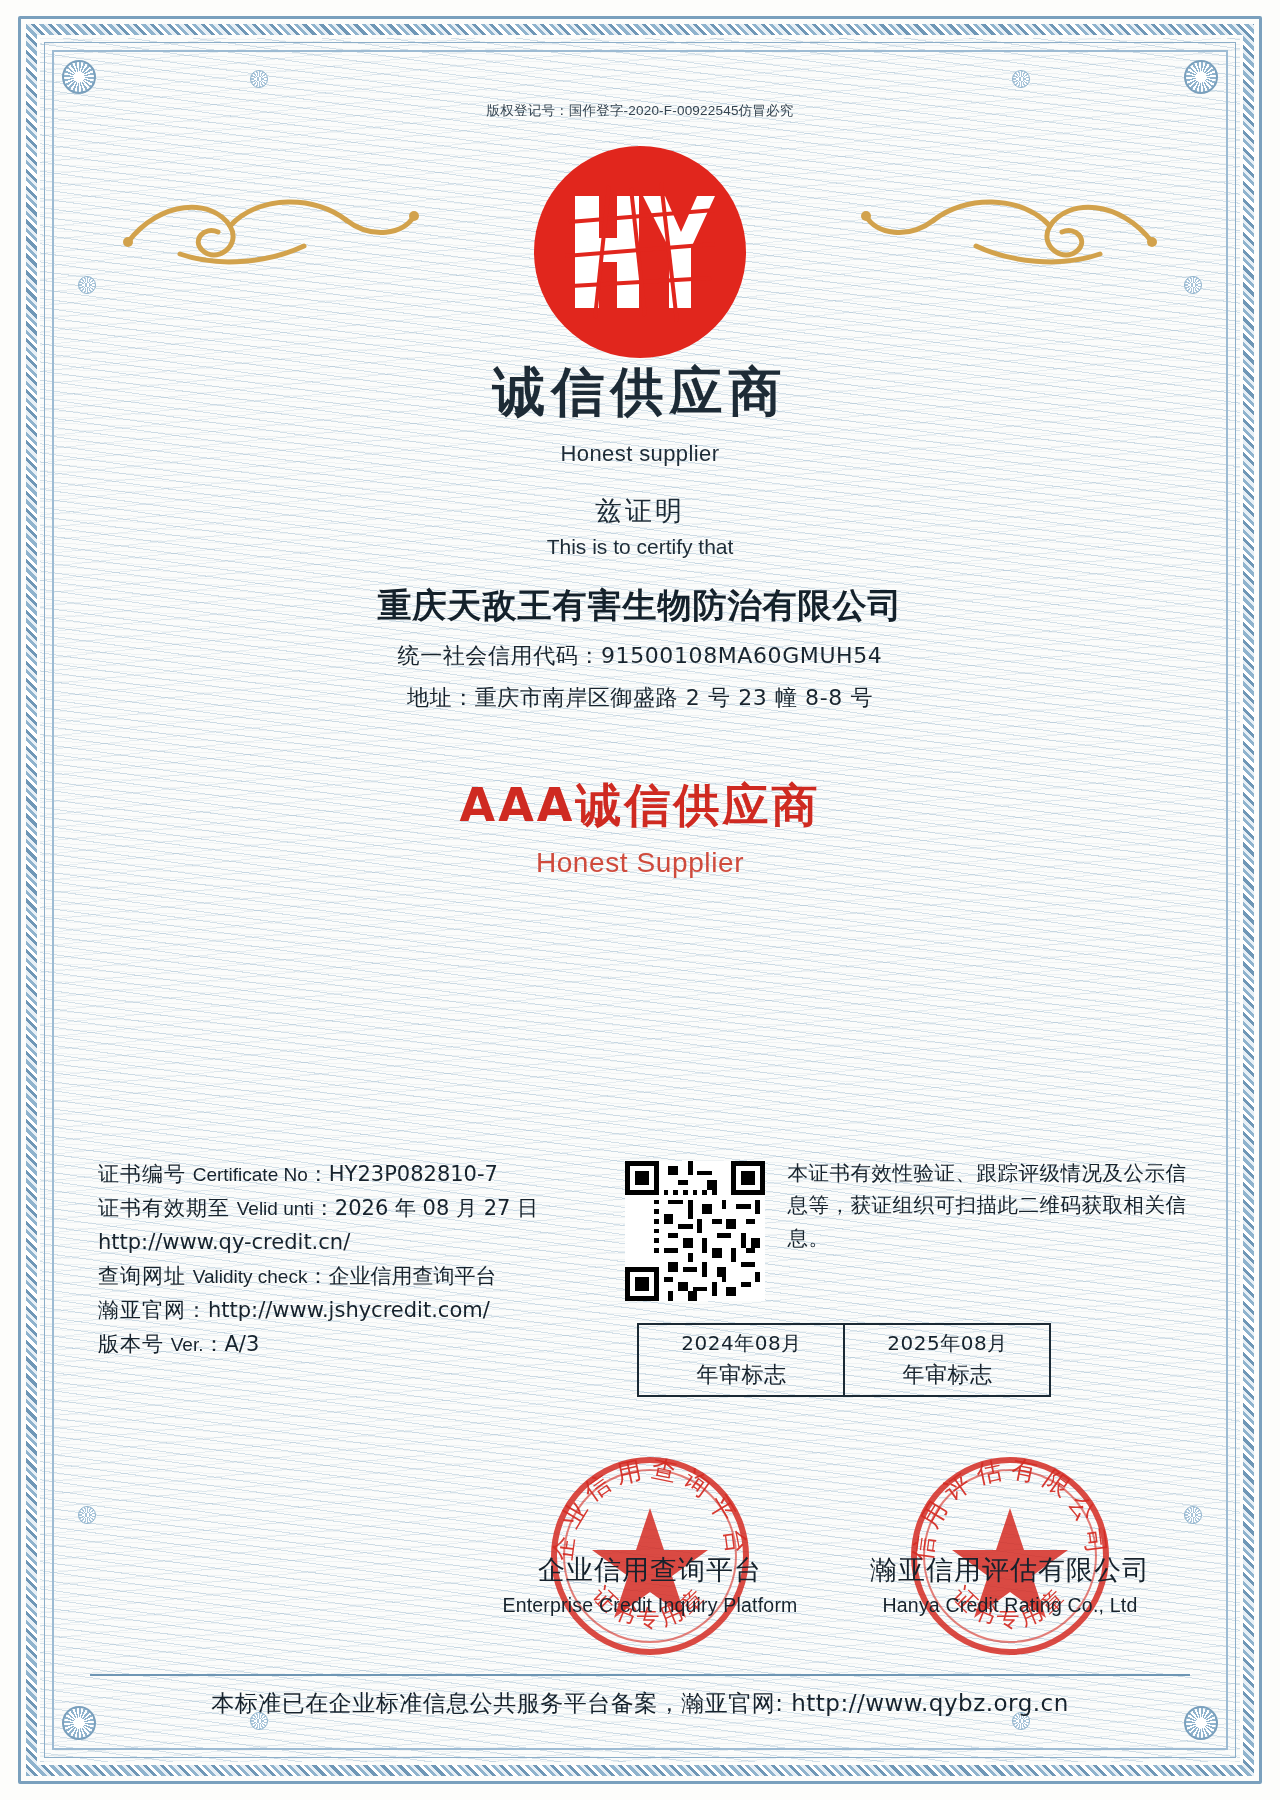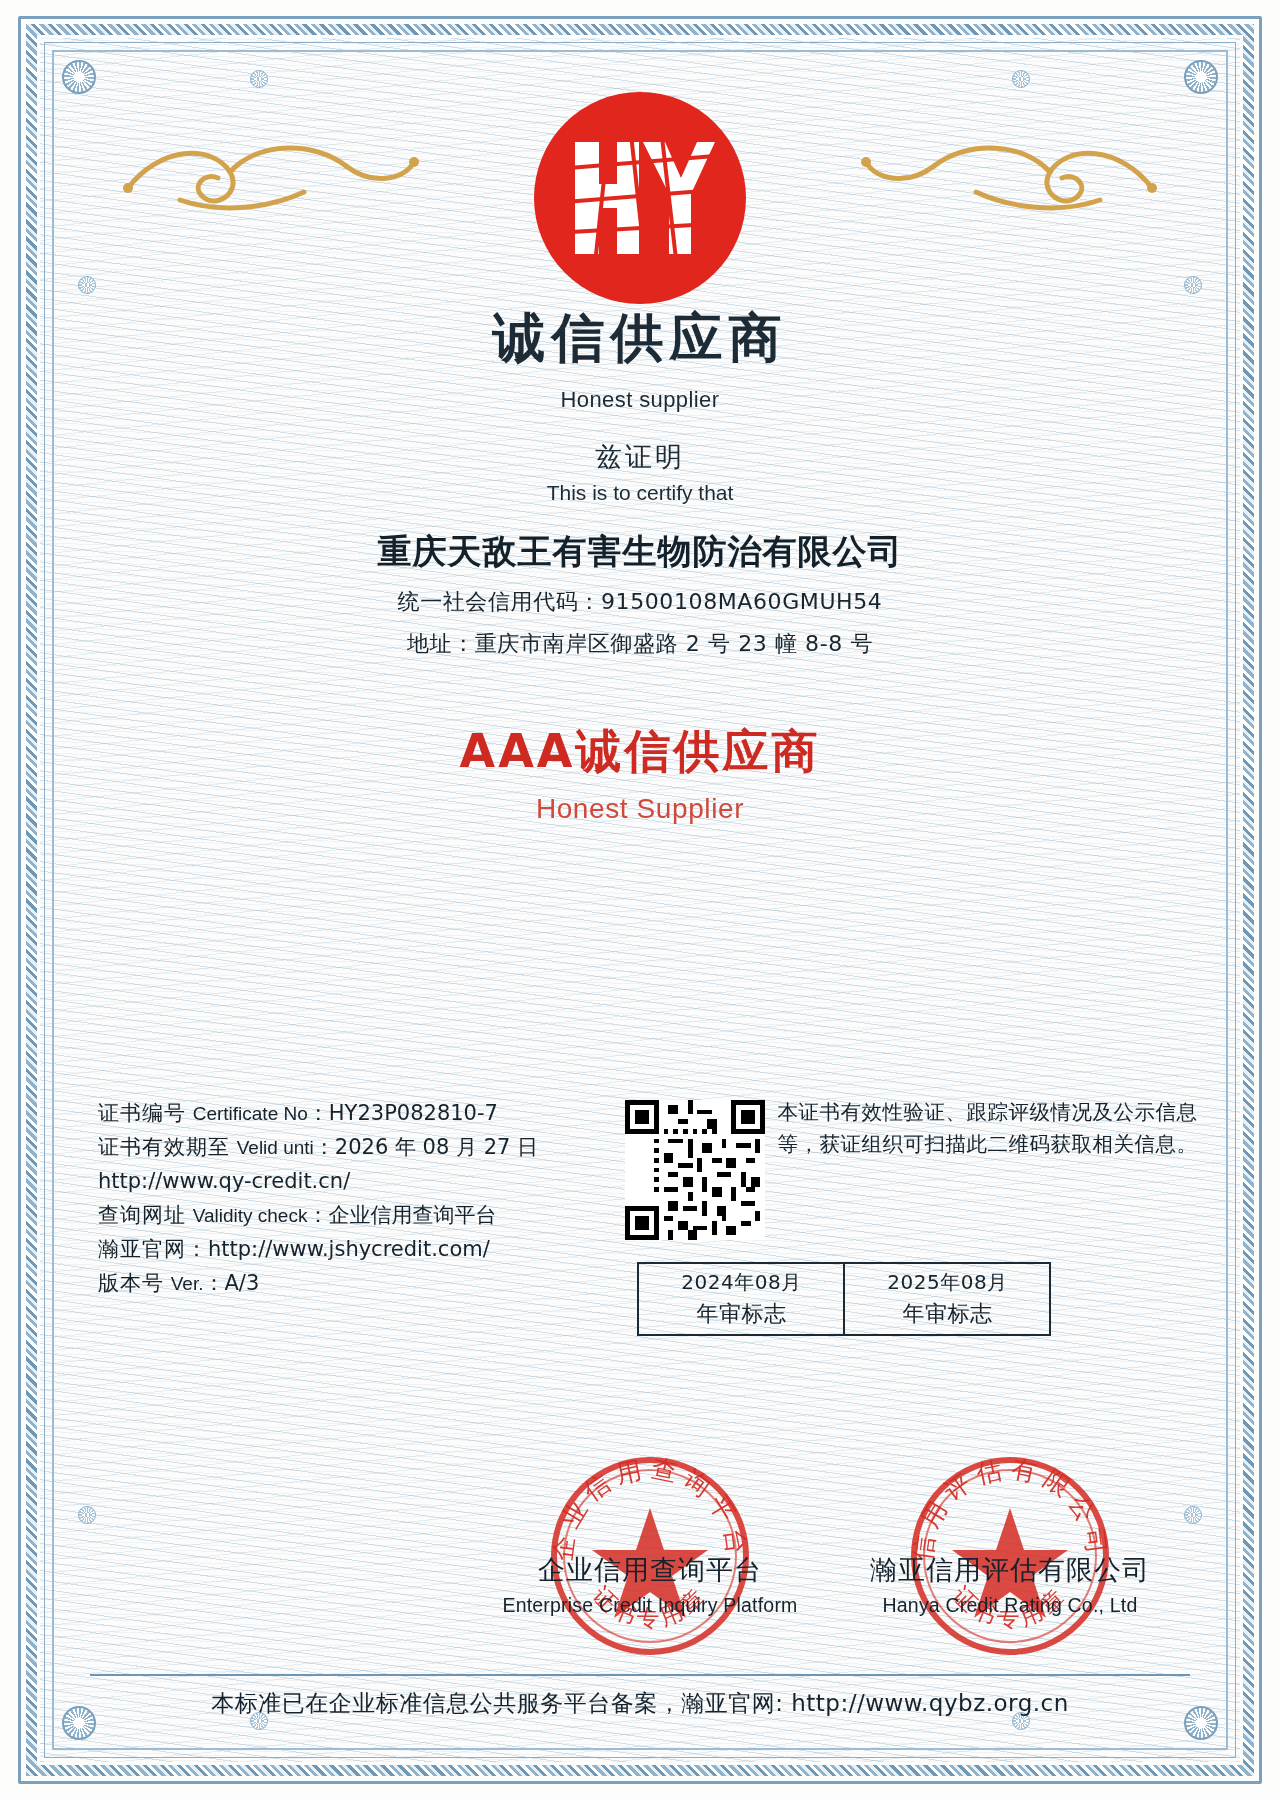--- a/index.html
+++ b/index.html
@@ -196,21 +196,21 @@
     color: #cf4a3c;
     margin-top: 10px;
     letter-spacing: 0.6px;
   }
 
   
   .details-row {
     position: absolute;
     left: 28px;
     right: 10px;
-    top: 1030px;
+    top: 1091px;
     display: flex;
     justify-content: space-between;
   }
   .details-left {
     width: 560px;
     font-family: "DejaVu Sans", sans-serif;
     color: #16222c;
   }
   .detail-line {
     font-size: 21px;
@@ -222,21 +222,21 @@
 
   .details-right {
     width: 610px;
     position: relative;
     display: flex;
     flex-direction: column;
   }
   .qr-note-row {
     display: flex;
     align-items: flex-start;
-    gap: 12px;
+    gap: 22px;
   }
   .qr-code {
     width: 140px; height: 140px;
     flex: 0 0 auto;
     margin-top: 4px;
   }
   .qr-note {
     font-family: "DejaVu Sans", sans-serif;
     font-size: 20.5px;
     line-height: 1.58;
@@ -355,20 +355,21 @@
   <div class="edge-dot" style="right:78px; top:276px;"></div>
   <div class="edge-dot" style="left:78px; bottom:276px;"></div>
   <div class="edge-dot" style="right:78px; bottom:276px;"></div>
   <div class="edge-dot" style="left:250px; top:70px;"></div>
   <div class="edge-dot" style="right:250px; top:70px;"></div>
   <div class="edge-dot" style="left:250px; bottom:70px;"></div>
   <div class="edge-dot" style="right:250px; bottom:70px;"></div>
 
   <div class="content">
 
+    <div class="copyright-line">版权登记号：国作登字-2020-F-00922545仿冒必究</div>
 
     <div class="emblem-row">
 
       <svg class="flourish left" viewBox="0 0 300 86">
         <g fill="none" stroke="#d2a24c" stroke-width="5" stroke-linecap="round">
           <path d="M8 52 C 40 10, 92 8, 110 36 C 122 56, 96 74, 82 60 C 72 50, 84 36, 98 42"></path>
           <path d="M110 36 C 140 4, 196 6, 226 30"></path>
           <path d="M226 30 C 252 50, 284 44, 294 26"></path>
           <path d="M60 64 C 100 78, 150 72, 184 56"></path>
         </g>

